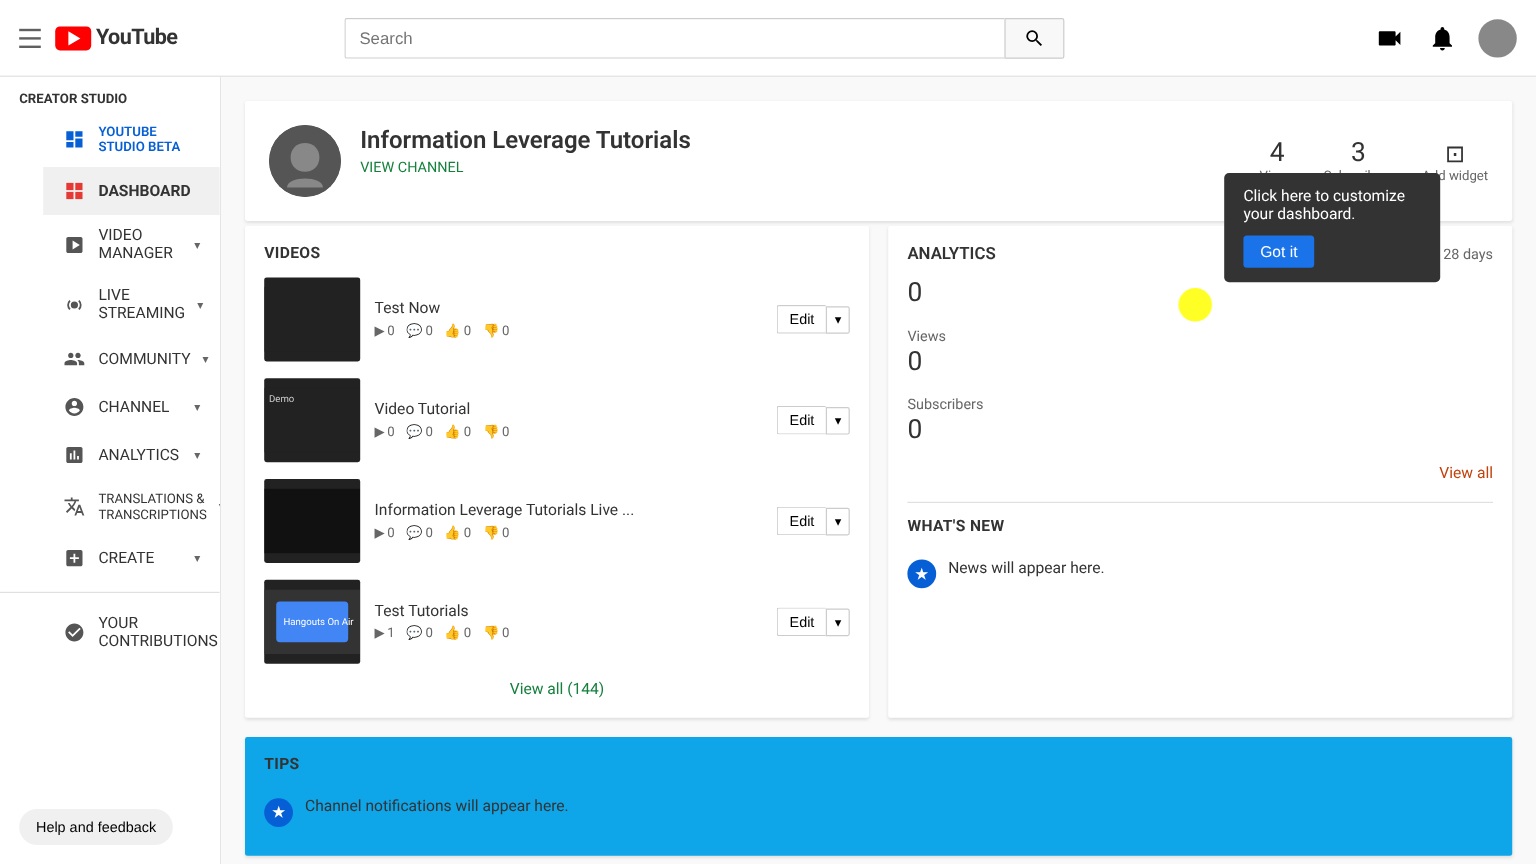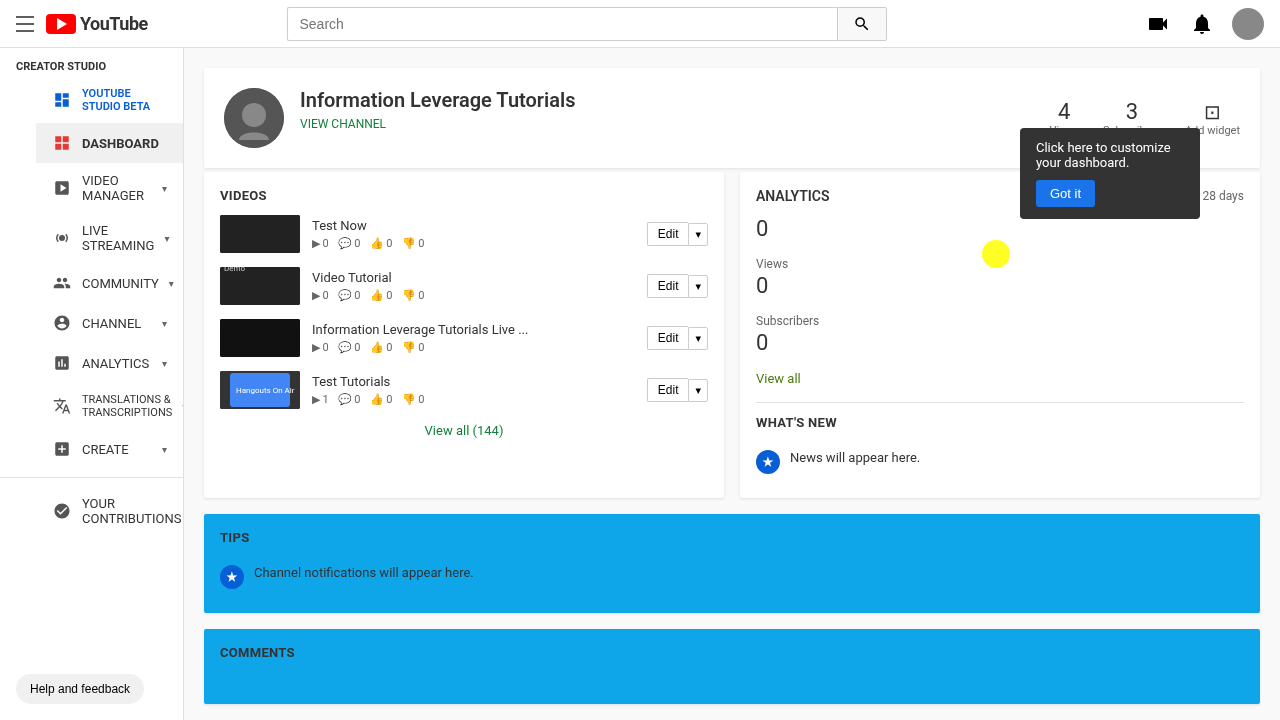--- a/index.html
+++ b/index.html
@@ -1,19 +1,19 @@
 <!DOCTYPE html>
 <html><head>
   <meta charset="utf-8">
   <style>
     * { box-sizing: border-box; margin: 0; padding: 0; }
     body { font-family: Roboto, Arial, sans-serif; font-size: 13px; background: #f9f9f9; color: #333; display: flex; flex-direction: column; height: 720px; overflow: hidden; }
 
     
-    .topbar { height: 48px; background: #fff; display: flex; align-items: center; padding: 0 16px; border-bottom: 1px solid #e0e0e0; flex-shrink: 0; z-index: 10; gap: 20px; }
+    .topbar { height: 64px; background: #fff; display: flex; align-items: center; padding: 0 16px; border-bottom: 1px solid #e0e0e0; flex-shrink: 0; z-index: 10; gap: 20px; }
     .topbar-left { display: flex; align-items: center; gap: 12px; }
     .hamburger { cursor: pointer; display: flex; flex-direction: column; gap: 5px; }
     .hamburger span { display: block; width: 18px; height: 2px; background: #606060; }
     .yt-logo { display: flex; align-items: center; gap: 4px; cursor: pointer; }
     .yt-logo-icon { width: 30px; height: 20px; background: #ff0000; border-radius: 4px; display: flex; align-items: center; justify-content: center; }
     .yt-logo-icon::after { content: ''; border-left: 10px solid #fff; border-top: 6px solid transparent; border-bottom: 6px solid transparent; margin-left: 2px; }
     .yt-logo-text { font-size: 18px; font-weight: bold; color: #333; letter-spacing: -0.5px; }
     .search-bar { flex: 1; display: flex; align-items: center; max-width: 600px; margin: 0 auto; }
     .search-input { flex: 1; height: 34px; border: 1px solid #ccc; border-right: none; border-radius: 2px 0 0 2px; padding: 0 12px; font-size: 14px; outline: none; }
     .search-btn { height: 34px; width: 50px; background: #f8f8f8; border: 1px solid #ccc; border-radius: 0 2px 2px 0; cursor: pointer; display: flex; align-items: center; justify-content: center; }
@@ -56,38 +56,38 @@
     .got-it-btn { background: #1a73e8; color: #fff; border: none; border-radius: 3px; padding: 6px 14px; font-size: 13px; cursor: pointer; }
 
     
     .two-col { display: grid; grid-template-columns: 1fr 1fr; gap: 16px; margin-bottom: 16px; }
     .card { background: #fff; border-radius: 2px; box-shadow: 0 1px 3px rgba(0,0,0,0.1); padding: 16px; }
     .section-header { font-size: 13px; font-weight: 700; text-transform: uppercase; color: #333; margin-bottom: 12px; letter-spacing: 0.3px; }
 
     
     .video-list { }
     .video-item { display: flex; align-items: center; gap: 12px; margin-bottom: 14px; }
-    .video-thumb { width: 80px; height: 38px; background: #222; flex-shrink: 0; border-radius: 2px; overflow: hidden; display: flex; align-items: center; justify-content: flex-start; }
+    .video-thumb { width: 80px; height: 70px; background: #222; flex-shrink: 0; border-radius: 2px; overflow: hidden; display: flex; align-items: center; justify-content: flex-start; }
     .video-info { flex: 1; }
     .video-title { font-size: 13px; margin-bottom: 4px; color: #333; }
     .video-stats { display: flex; gap: 10px; font-size: 11px; color: #666; align-items: center; }
     .video-stat { display: flex; align-items: center; gap: 2px; }
     .video-actions { display: flex; align-items: center; gap: 0; }
     .edit-btn { background: #fff; border: 1px solid #ccc; border-right: none; padding: 4px 10px; font-size: 12px; cursor: pointer; border-radius: 2px 0 0 2px; }
     .edit-dropdown { background: #fff; border: 1px solid #ccc; padding: 4px 6px; font-size: 11px; cursor: pointer; border-radius: 0 2px 2px 0; }
     .view-all-link { color: #15803d; font-size: 13px; cursor: pointer; text-align: center; display: block; margin-top: 8px; }
 
     
     .analytics-header { display: flex; justify-content: space-between; align-items: center; margin-bottom: 12px; }
     .analytics-title { font-size: 14px; font-weight: 600; }
     .analytics-period { font-size: 12px; color: #666; }
     .analytics-stat { margin-bottom: 16px; }
     .analytics-stat-label { font-size: 12px; color: #666; margin-bottom: 2px; }
     .analytics-stat-value { font-size: 22px; }
-    .view-all-analytics { color: #4d7c0f; font-size: 13px; cursor: pointer; display: block; margin-top: 8px; }
+    .view-all-analytics { color: #c2410c; font-size: 13px; cursor: pointer; display: block; margin-top: 8px; text-align: right; }
 
     
     .full-width-card { background: #0ea5e9; border-radius: 2px; box-shadow: 0 1px 3px rgba(0,0,0,0.1); padding: 16px; margin-bottom: 16px; }
     .notification-item { display: flex; align-items: flex-start; gap: 10px; padding: 8px 0; }
     .notif-icon { width: 24px; height: 24px; background: #065fd4; border-radius: 50%; display: flex; align-items: center; justify-content: center; flex-shrink: 0; color: #fff; font-size: 12px; font-weight: bold; }
     .notif-text { font-size: 13px; color: #333; }
 
     
     .whats-new-item { display: flex; align-items: flex-start; gap: 10px; padding: 8px 0; }
 

